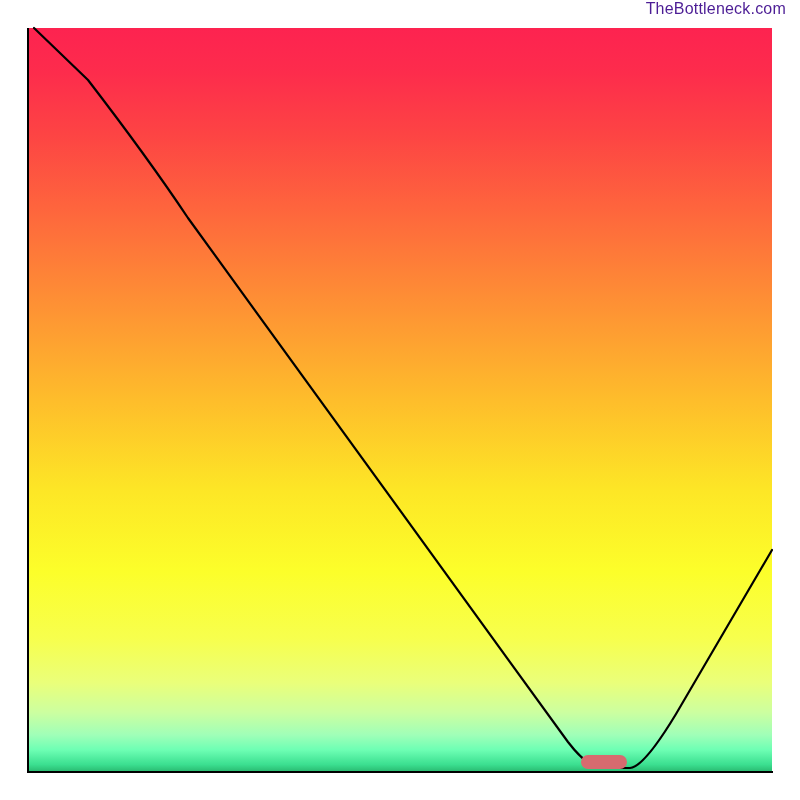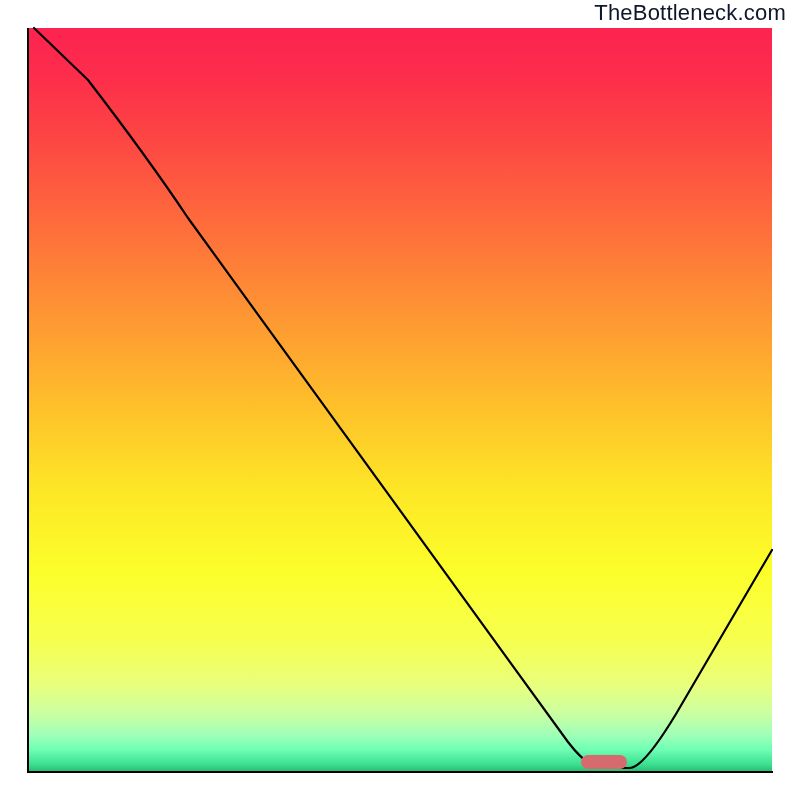--- a/index.html
+++ b/index.html
@@ -13,22 +13,22 @@
   }
   .container {
     position: relative;
     width: 800px;
     height: 800px;
   }
   .watermark {
     position: absolute;
     top: 0px;
     right: 14px;
-    font-size: 22px;
-    color: #0f172a;
+    font-size: 16px;
+    color: #4c1d95;
     font-weight: 400;
     letter-spacing: 0.2px;
   }
   .plot {
     position: absolute;
     left: 28px;
     top: 28px;
     width: 744px;
     height: 744px;
     box-sizing: border-box;

